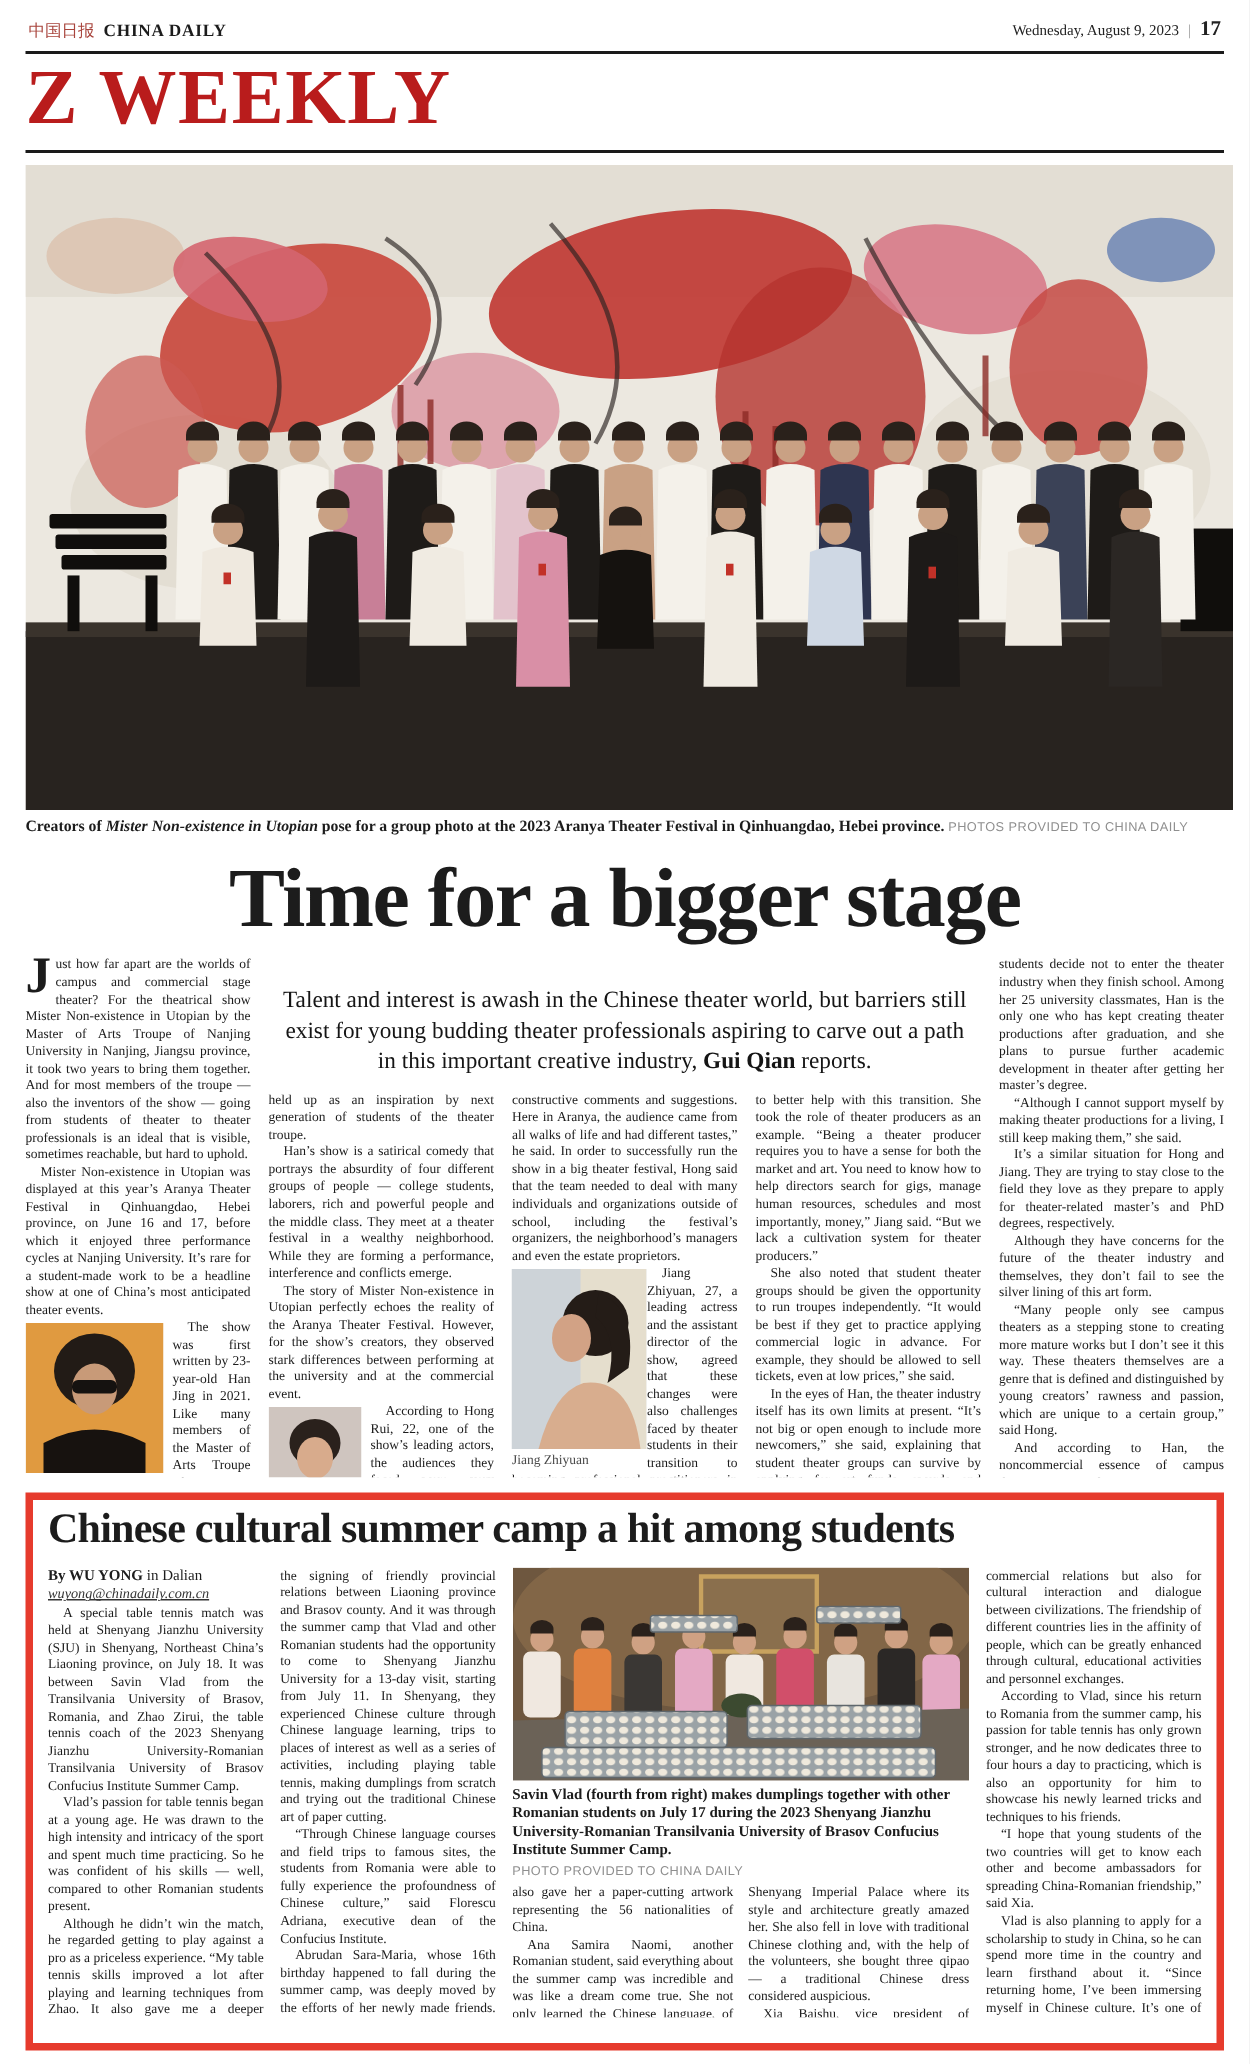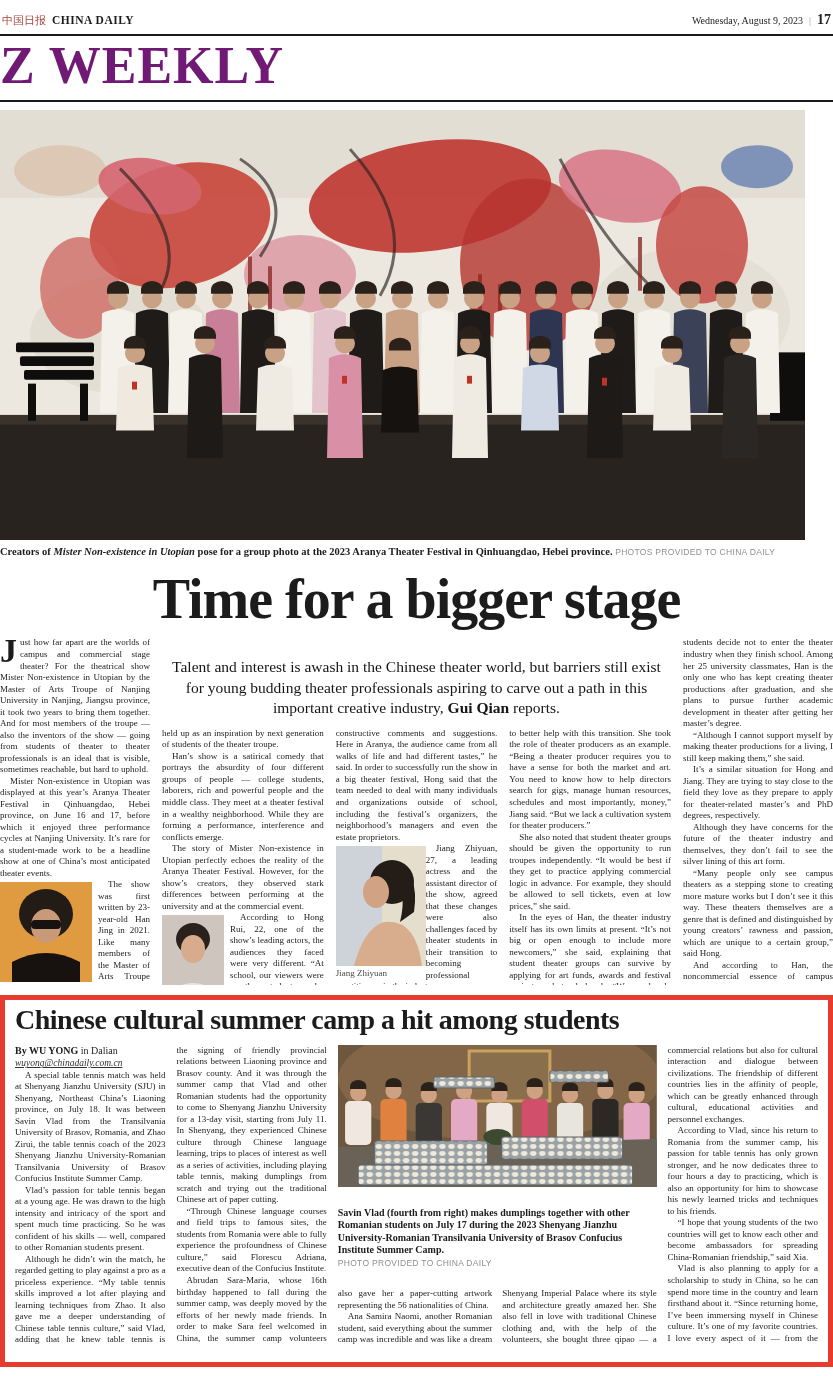--- a/index.html
+++ b/index.html
@@ -1,28 +1,28 @@
 <!DOCTYPE html>
 <html><head>
 <meta charset="utf-8">
 <style>
   html,body{margin:0;padding:0;background:#e9e9e9;}
   .page{width:833px;height:1376px;margin:0 auto;background:#fff;position:relative;
-        padding:10px 0;box-sizing:border-box;overflow:hidden;
+        padding:10px 17px;box-sizing:border-box;overflow:hidden;
         font-family:"Liberation Serif","DejaVu Serif",serif;color:#1c1c1c;}
   
   .topbar{display:flex;justify-content:space-between;align-items:flex-end;padding:2px 2px 6px;}
   .brand{display:flex;gap:6px;align-items:baseline;}
   .logo-cn{color:#a8443c;font-size:11px;}
   .logo-en{font-weight:bold;font-size:11.5px;letter-spacing:.5px;}
   .dateline{font-size:10px;color:#222;display:flex;align-items:baseline;gap:6px;}
   .pagenum{font-weight:bold;font-size:14px;}
   .dl-sep{color:#999;}
   .rule{border-top:2px solid #1a1a1a;}
-  .masthead{font-size:52px;font-weight:bold;color:#701a75;letter-spacing:1px;line-height:1;padding:4px 0 8px;}
+  .masthead{font-size:52px;font-weight:bold;color:#b91c1c;letter-spacing:1px;line-height:1;padding:4px 0 8px;}
   
   figure{margin:0;}
   .lead-photo svg{display:block;width:805px;height:430px;}
   .lead-photo{margin-top:8px;}
   .lead-caption{margin:5px 0 0;font-size:10.5px;line-height:1.25;}
   .credit{color:#8f8f8f;font-size:8.5px;font-family:"Liberation Sans",sans-serif;letter-spacing:.3px;font-weight:normal;}
   
   .headline{text-align:center;font-size:56px;font-weight:bold;margin:12px 0 8px;line-height:1.06;letter-spacing:-1px;}
   
   .main-cols{display:flex;gap:12px;height:348px;overflow:hidden;}
@@ -37,21 +37,21 @@
   .dropcap{text-indent:0 !important;}
   .dropcap::first-letter{float:left;font-size:34px;line-height:25px;padding:1px 3px 0 0;font-weight:bold;}
   .inl{float:left;margin:3px 6px 1px 0;}
   .inl svg{display:block;}
   .inl figcaption{font-size:9px;color:#4a4a4a;padding-top:2px;}
   
   .camp-box{border:5px solid #e63b2d;margin-top:10px;padding:4px 10px 8px;height:372px;box-sizing:border-box;overflow:hidden;}
   .camp-headline{font-size:28px;font-weight:bold;margin:0 0 8px;line-height:1.15;letter-spacing:-.5px;}
   .camp-cols{display:flex;gap:11px;height:300px;overflow:hidden;}
   .ccol{flex:1;min-width:0;}
-  .photo-col{flex:2.12;display:flex;flex-direction:column;min-width:0;gap:16px;}
+  .photo-col{flex:2.12;display:flex;flex-direction:column;min-width:0;}
   .camp-photo svg{display:block;width:100%;height:142px;}
   .camp-caption{font-size:10px;font-weight:bold;line-height:1.25;margin:4px 0 0;text-align:left;}
   .camp-caption .credit{display:block;margin-top:1px;}
   .undercols{display:flex;gap:10px;flex:1;margin-top:4px;overflow:hidden;}
   .ucol{flex:1;min-width:0;}
   .byline{margin:0;font-size:10px;text-indent:0 !important;text-align:left;}
   .email{font-style:italic;font-size:9.5px;margin:0 0 8px;text-indent:0 !important;text-align:left;color:#333;text-decoration:underline;}
 </style>
 </head>
 <body>

